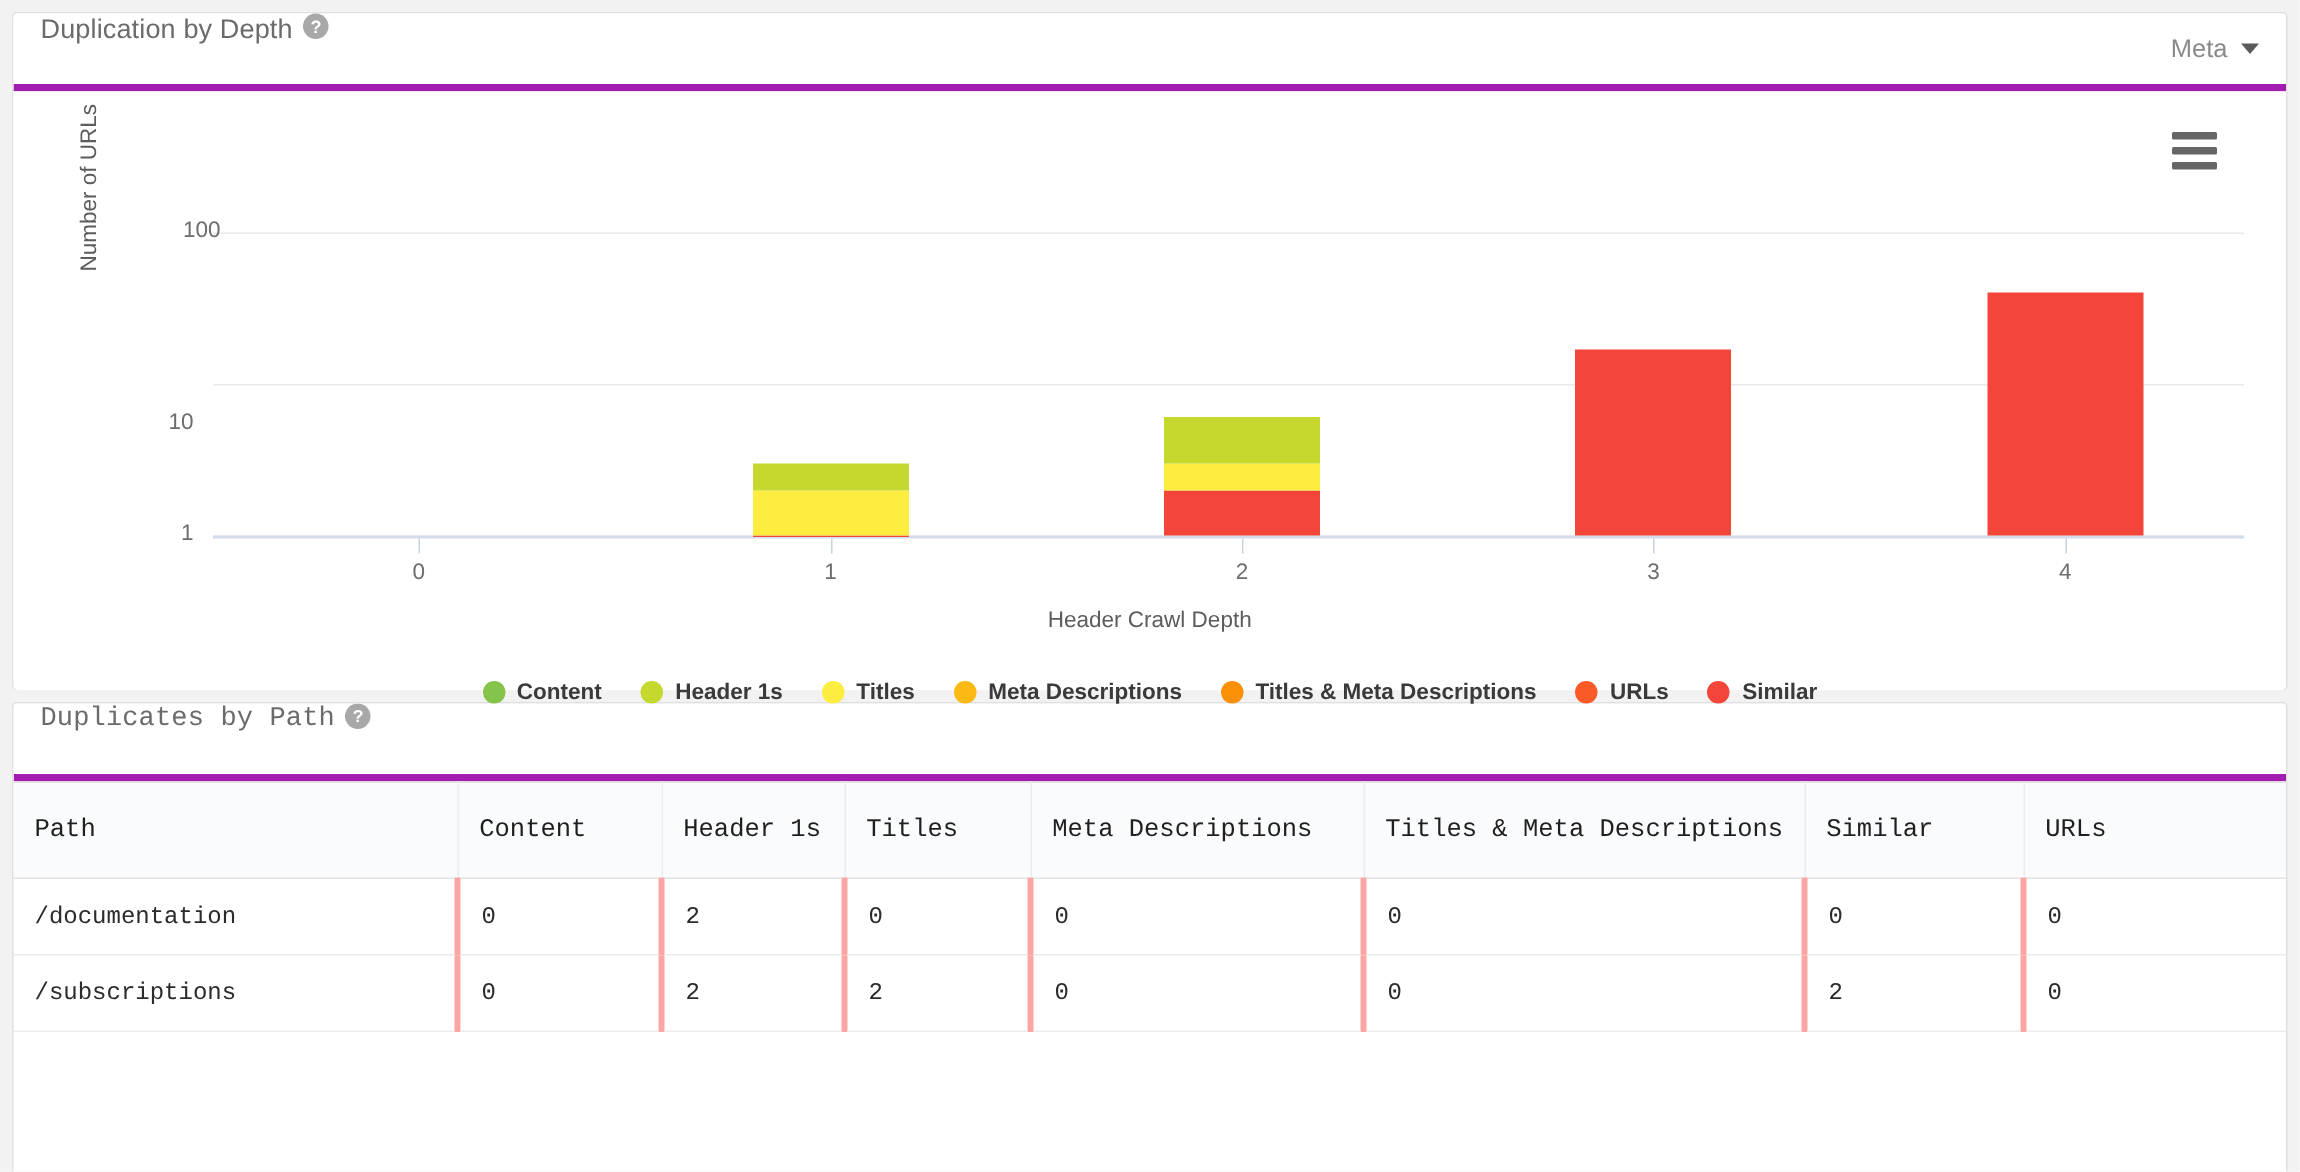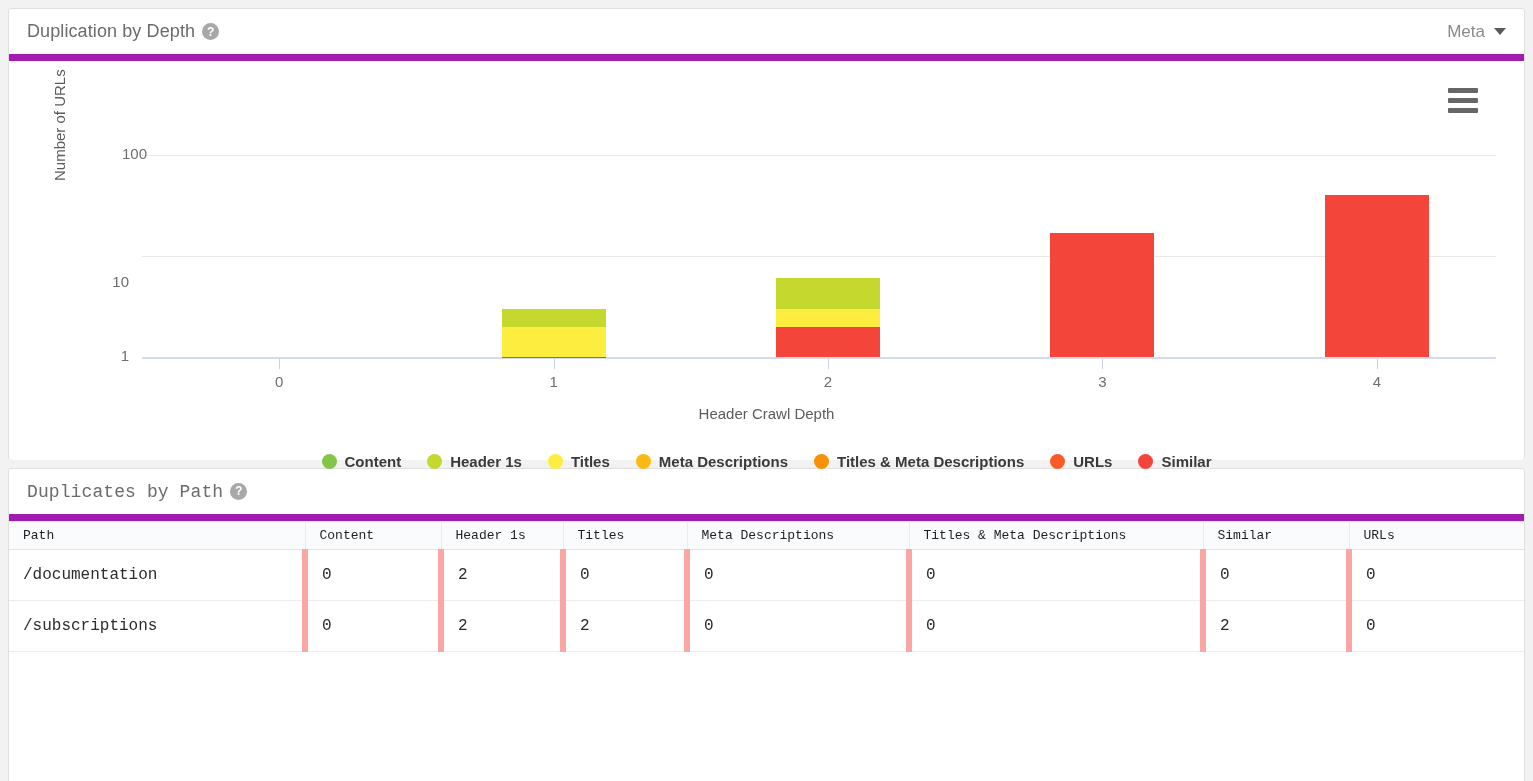--- a/index.html
+++ b/index.html
@@ -14,23 +14,22 @@
   
   .panel {
     background: #ffffff;
     border: 1px solid #e0e0e0;
     border-radius: 3px;
     margin: 8px;
   }
   .panel-header {
     height: 52px;
     display: flex;
-    align-items: center;
     padding: 0 18px;
-    border-bottom: 7px solid #a21caf;
+    border-bottom: 5px solid #a21caf;
     background: #ffffff;
     border-radius: 3px 3px 0 0;
   }
   .panel-title {
     font-size: 18px;
     color: #6b6b6b;
     font-weight: 400;
     letter-spacing: .1px;
   }
   .help-icon {
@@ -172,37 +171,37 @@
   
   #table-panel { height: 330px; overflow: hidden; font-family: Liberation Mono, monospace; }
   table.dup-table {
     width: 100%;
     border-collapse: collapse;
     table-layout: fixed;
   }
   table.dup-table th {
     background: #fafbfc;
     text-align: left;
-    font-size: 13px;
+    font-size: 17px;
     font-weight: 400;
     color: #1f1f1f;
-    padding: 6px 14px;
+    padding: 22px 14px;
     border-top: 1px solid #e3e3e3;
     border-bottom: 1px solid #e3e3e3;
     border-right: 1px solid #ececec;
     white-space: nowrap;
     cursor: pointer;
   }
   table.dup-table th:last-child { border-right: none; }
   table.dup-table td {
     font-size: 16px;
     color: #2b2b2b;
     padding: 16px 14px;
     border-bottom: 1px solid #ececec;
-    border-right: 6px solid #fca5a5;
+    border-right: 4px solid #fca5a5;
     white-space: nowrap;
     overflow: hidden;
     text-overflow: ellipsis;
   }
   table.dup-table td:last-child { border-right: none; }
   col.c-path { width: 296px; }
   col.c-content { width: 136px; }
   col.c-h1 { width: 122px; }
   col.c-titles { width: 124px; }
   col.c-meta { width: 222px; }

